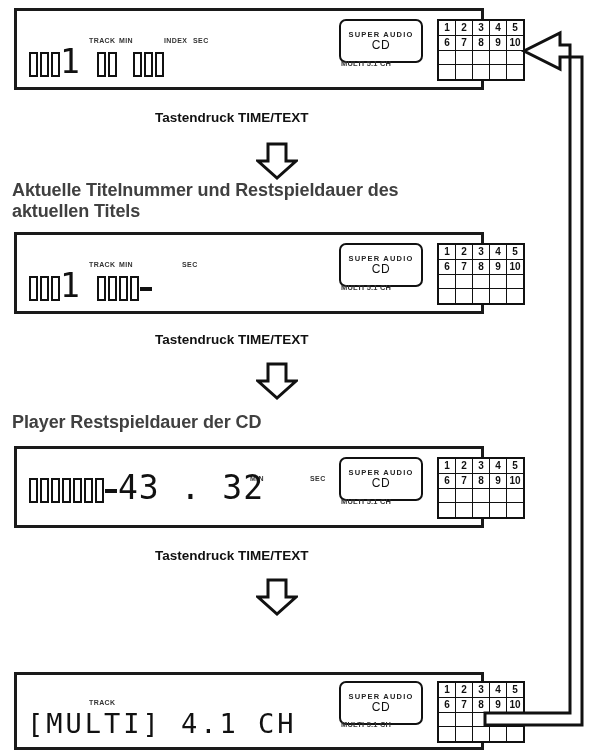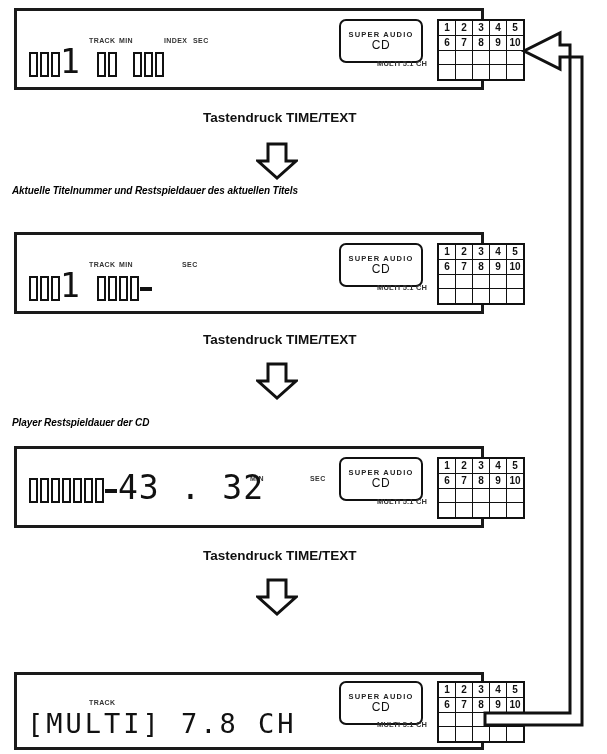--- a/index.html
+++ b/index.html
@@ -75,21 +75,20 @@
     display:flex;flex-direction:column;
     align-items:center;justify-content:center;
     line-height:1;
   }
   .sacd .l1{font-size:7.5px;font-weight:700;letter-spacing:1.2px;color:#222;}
   .sacd .l2{font-size:12px;font-weight:400;letter-spacing:.5px;color:#111;margin-top:1px;}
   .multich{
     position:absolute;
     font-size:7.5px;font-weight:700;letter-spacing:.2px;color:#333;
     white-space:nowrap;
-    margin-left:36px;
   }
 
   
   .trkgrid{
     position:absolute;
     border:2px solid #111;
     box-sizing:border-box;
     display:grid;
     grid-template-columns:repeat(5,1fr);
     grid-template-rows:repeat(4,1fr);
@@ -104,30 +103,28 @@
   }
 
   
   .caption{
     position:absolute;
     font-size:13.5px;
     font-weight:700;
     letter-spacing:0px;
     color:#111;
     white-space:nowrap;
-    margin-left:48px;
   }
   .heading{
     position:absolute;
-    font-size:10px;
+    font-size:18px;
     font-weight:700;
     line-height:21px;
-    color:#000000;
+    color:#404040;
     letter-spacing:-0.1px;
-    font-style:italic;
   }
 
   
   .downarrow{position:absolute;}
 
   
   .looparrow{position:absolute;left:0;top:0;pointer-events:none;}
 </style>
 </head>
 <body>
@@ -323,21 +320,21 @@
       <polygon points="12,2 30,2 30,19 40,19 21,36 2,19 12,19" fill="#ffffff" stroke="#111111" stroke-width="3" stroke-linejoin="miter"></polygon>
     </svg>
   </div>
 
 
   <div class="panel" style="left:14px;top:672px;width:470px;height:78px;">
     <div class="panel-inner">
       <div class="ann" style="left:72px;top:24px;">TRACK</div>
 
       <div class="readout" style="left:10px;top:34px;">
-        <span class="digits lcd">[MULTI] 7.8 CH</span>
+        <span class="digits lcd">[MULTI] 4.1 CH</span>
       </div>
 
       <div class="sacd" style="left:322px;top:6px;">
         <span class="l1">SUPER  AUDIO</span>
         <span class="l2">CD</span>
       </div>
       <div class="multich" style="left:324px;top:45px;">MULTI 5.1 CH</div>
 
       <div class="trkgrid" style="left:420px;top:6px;width:88px;height:62px;">
           <div class="cell">1</div>

